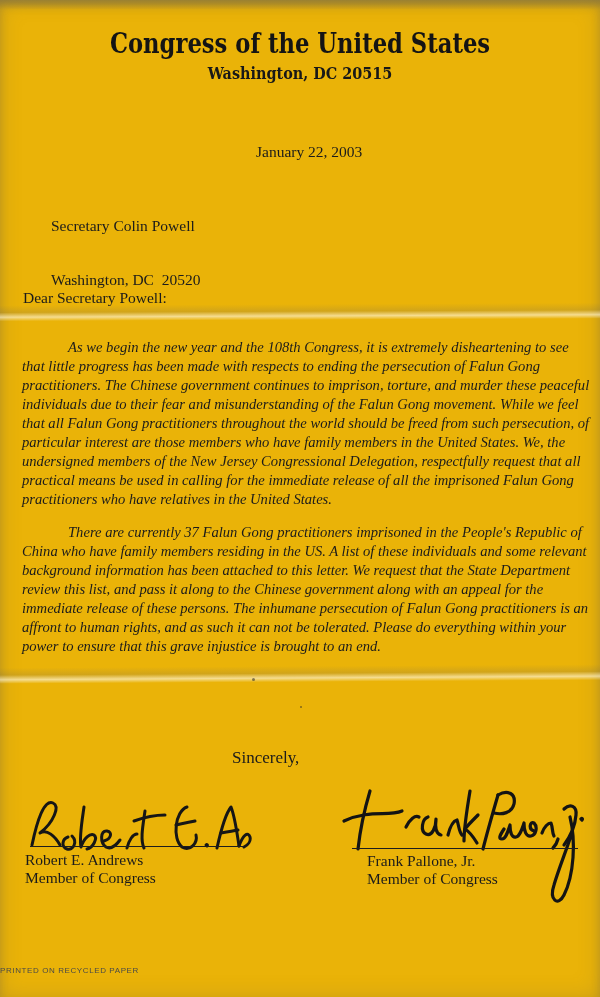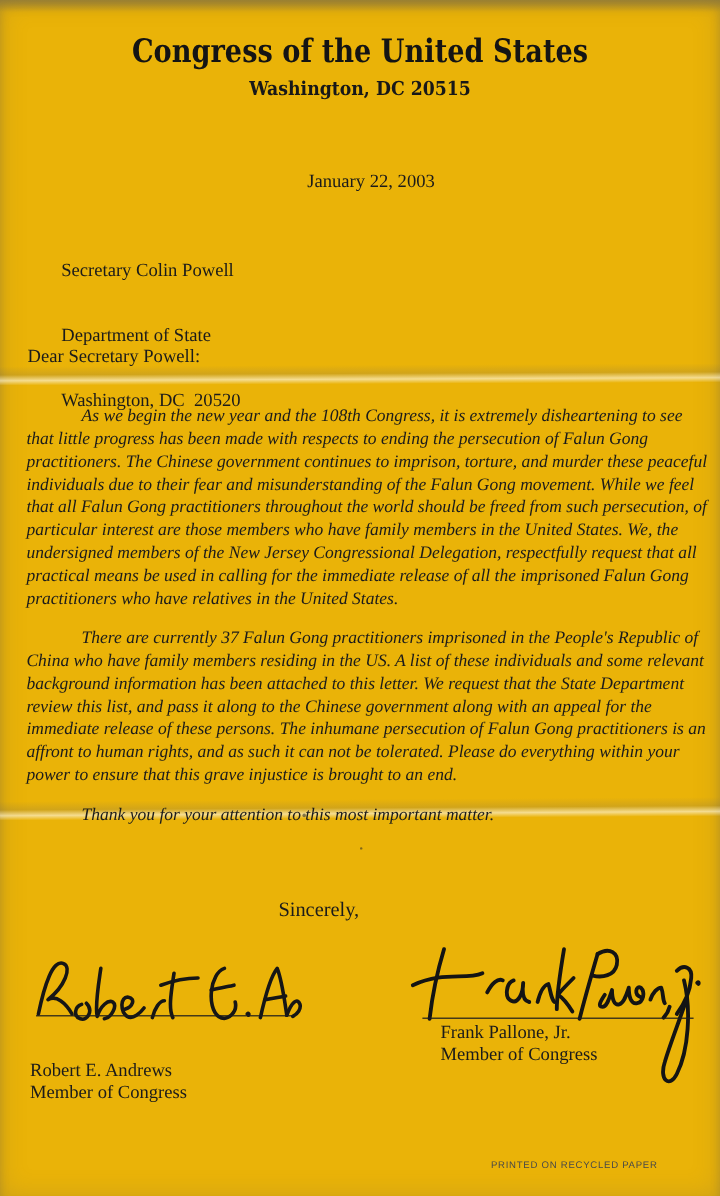--- a/index.html
+++ b/index.html
@@ -32,24 +32,24 @@
   .salutation{position:absolute;left:23px;top:289px;font-size:15.5px;}
   .body-text{position:absolute;left:22px;top:338px;width:570px;font-size:14.6px;line-height:19px;font-style:italic;}
   .para{margin:0 0 14px 0;text-indent:46px;}
   .closing{position:absolute;left:232px;top:748px;font-size:17px;}
   .sig-script{position:absolute;}
   .sig-script svg{display:block;}
   .sig-rule{position:absolute;border-top:1.6px solid #1d1d1d;height:0;}
   .sig-rule-left{left:30px;top:846px;width:214px;}
   .sig-rule-right{left:352px;top:848px;width:226px;}
   .sig-block{position:absolute;font-size:15.5px;line-height:18px;}
-  .sig-block-left{left:25px;top:884px;}
+  .sig-block-left{left:25px;top:851px;}
   .sig-block-right{left:367px;top:852px;}
   .footer{
-    position:absolute;left:0;right:52px;top:966px;text-align:right;
+    position:absolute;left:0;right:52px;top:966px;text-align:left;
     font-family:"Liberation Sans","DejaVu Sans",sans-serif;
     font-size:8px;letter-spacing:.6px;color:#4a4a48;
   }
   .speck{position:absolute;width:3px;height:3px;border-radius:50%;background:rgba(40,40,40,.55);}
 </style>
 </head>
 <body>
 
 <div class="page">
 
@@ -57,30 +57,28 @@
   <div class="crease crease1"></div>
   <div class="crease crease2"></div>
 
   <div class="letterhead-org">Congress of the United States</div>
   <div class="letterhead-city">Washington, DC 20515</div>
 
   <div class="date">January 22, 2003</div>
 
   <div class="recipient">
     <div>Secretary Colin Powell</div>
-    <div>Department of State</div>
     <div>Washington, DC  20520</div>
   </div>
 
   <div class="salutation">Dear Secretary Powell:</div>
 
   <div class="body-text">
     <p class="para">As we begin the new year and the 108th Congress, it is extremely disheartening to see that little progress has been made with respects to ending the persecution of Falun Gong practitioners. The Chinese government continues to imprison, torture, and murder these peaceful individuals due to their fear and misunderstanding of the Falun Gong movement. While we feel that all Falun Gong practitioners throughout the world should be freed from such persecution, of particular interest are those members who have family members in the United States. We, the undersigned members of the New Jersey Congressional Delegation, respectfully request that all practical means be used in calling for the immediate release of all the imprisoned Falun Gong practitioners who have relatives in the United States.</p>
     <p class="para">There are currently 37 Falun Gong practitioners imprisoned in the People's Republic of China who have family members residing in the US. A list of these individuals and some relevant background information has been attached to this letter. We request that the State Department review this list, and pass it along to the Chinese government along with an appeal for the immediate release of these persons. The inhumane persecution of Falun Gong practitioners is an affront to human rights, and as such it can not be tolerated. Please do everything within your power to ensure that this grave injustice is brought to an end.</p>
-    <p class="para">Thank you for your attention to this most important matter.</p>
   </div>
 
   <div class="closing">Sincerely,</div>
 
   <div class="sig-script" style="left:24px;top:793px;">
     <svg width="228" height="60" viewBox="0 0 228 60" fill="none" xmlns="http://www.w3.org/2000/svg">
       <g stroke="#161616" stroke-width="3" stroke-linecap="round" stroke-linejoin="round" fill="none">
         <path d="M8,52 C13,28 20,6 29,10 C36,13 30,29 16,40 C23,36 31,43 36,52"></path>
         <path d="M44,44 C38,46 37,54 43,56 C49,58 54,49 48,43"></path>
         <path d="M60,14 C58,28 55,45 57,54 C60,45 66,40 70,42 C74,45 69,55 63,56"></path>

